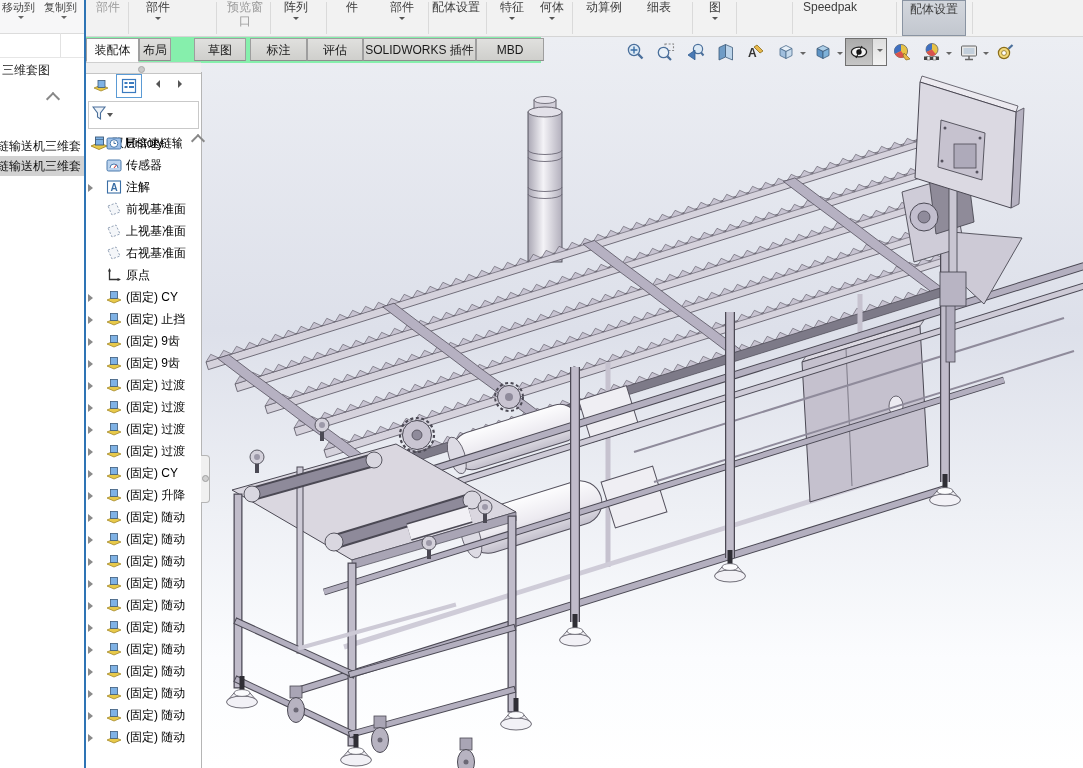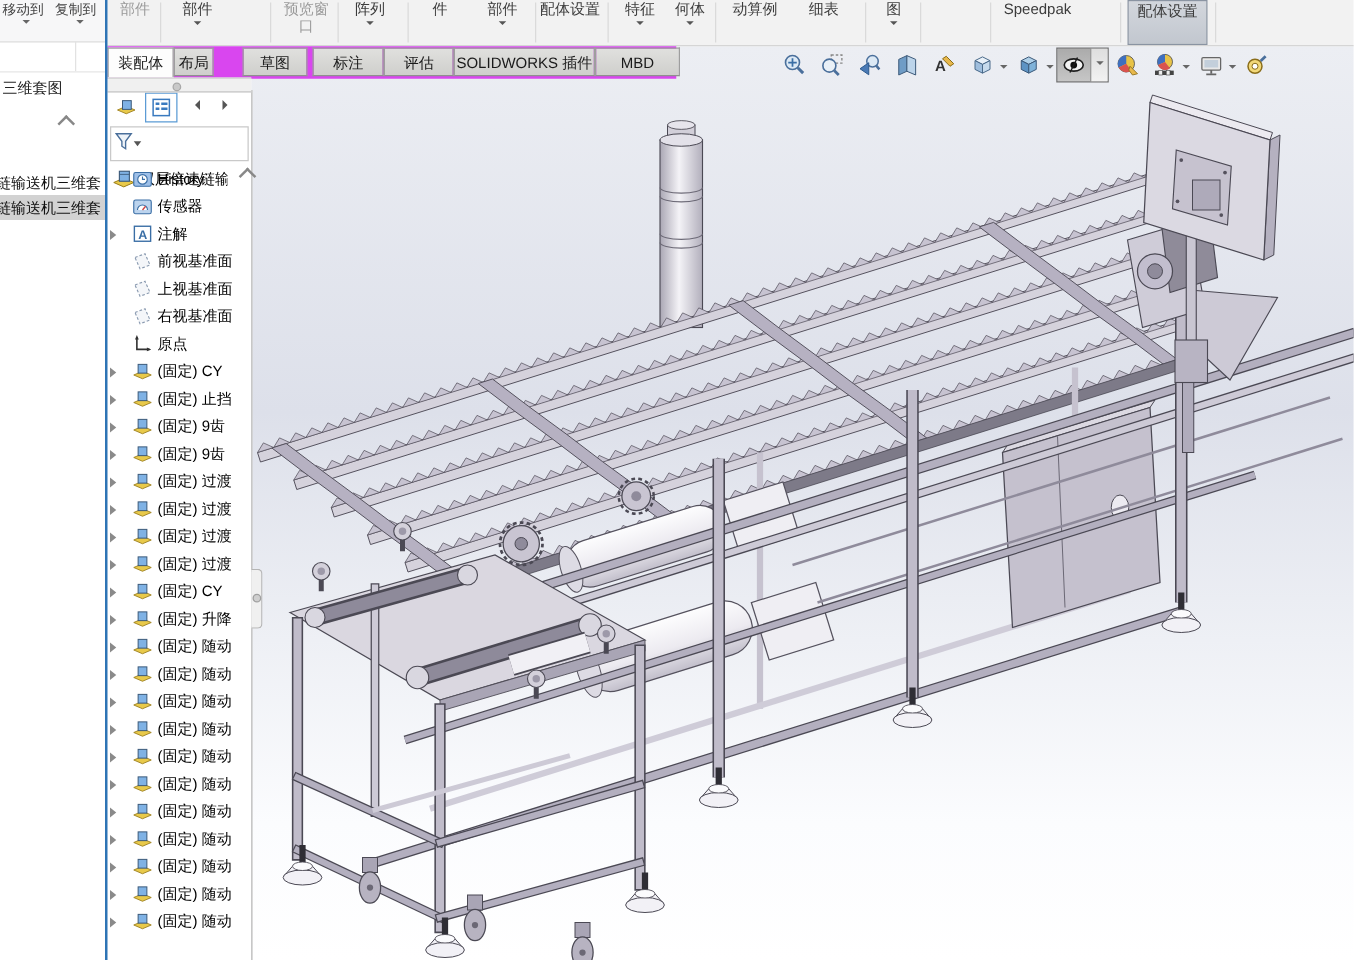--- a/index.html
+++ b/index.html
@@ -21,21 +21,21 @@
   .xrow.sel{background:#d2d2d2;}
   
   #swborder{left:84px;top:0;width:2px;height:768px;background:#2e74b5;z-index:40;}
   #ribbon{left:86px;top:0;width:997px;height:36px;background:#f2f2f2;border-bottom:1px solid #d5d5d5;z-index:5;}
   .rsep{position:absolute;top:2px;width:1px;height:32px;background:#dadada;}
   .rb{position:absolute;top:0;font-size:12px;color:#3c3c3c;text-align:center;line-height:14px;white-space:pre-line;}
   .rb.dis{color:#9b9b9b;}
   .rb .dd{display:block;margin:3px auto 0;width:0;height:0;border:3.5px solid transparent;border-top-color:#555;}
   .rb.pressed{background:linear-gradient(#d3d7dd,#c2c7cf);border:1px solid #8a94a2;height:33px;padding-top:1px;}
   
-  #tabstrip{left:86px;top:37px;width:455px;height:26px;background:#d946ef;z-index:6;}
+  #tabstrip{left:86px;top:37px;width:455px;height:26px;background:#86efac;z-index:6;}
   .tab{position:absolute;top:1px;height:23px;line-height:23px;text-align:center;font-size:12px;color:#1a1a1a;
        background:linear-gradient(#e0e0de,#cfcfcc);border:1px solid #9e9e9e;border-bottom:1px solid #8f8f8f;box-sizing:border-box;}
   .tab.active{background:#fdfdfd;border-bottom:1px solid #fdfdfd;height:24px;}
   
   #viewport{left:201px;top:37px;width:882px;height:731px;
     background:linear-gradient(180deg,#eceef3 0%,#dde0ea 40%,#eef0f5 65%,#fbfcfe 85%,#ffffff 100%);}
   
   #hud{position:absolute;left:420px;top:2px;height:26px;display:flex;align-items:center;z-index:8;}
   .hicon{width:24px;height:24px;display:flex;align-items:center;justify-content:center;margin:0 3px;}
   .hdd{width:0;height:0;border:3.5px solid transparent;border-top-color:#666;margin:6px 2px 0 -1px;}

